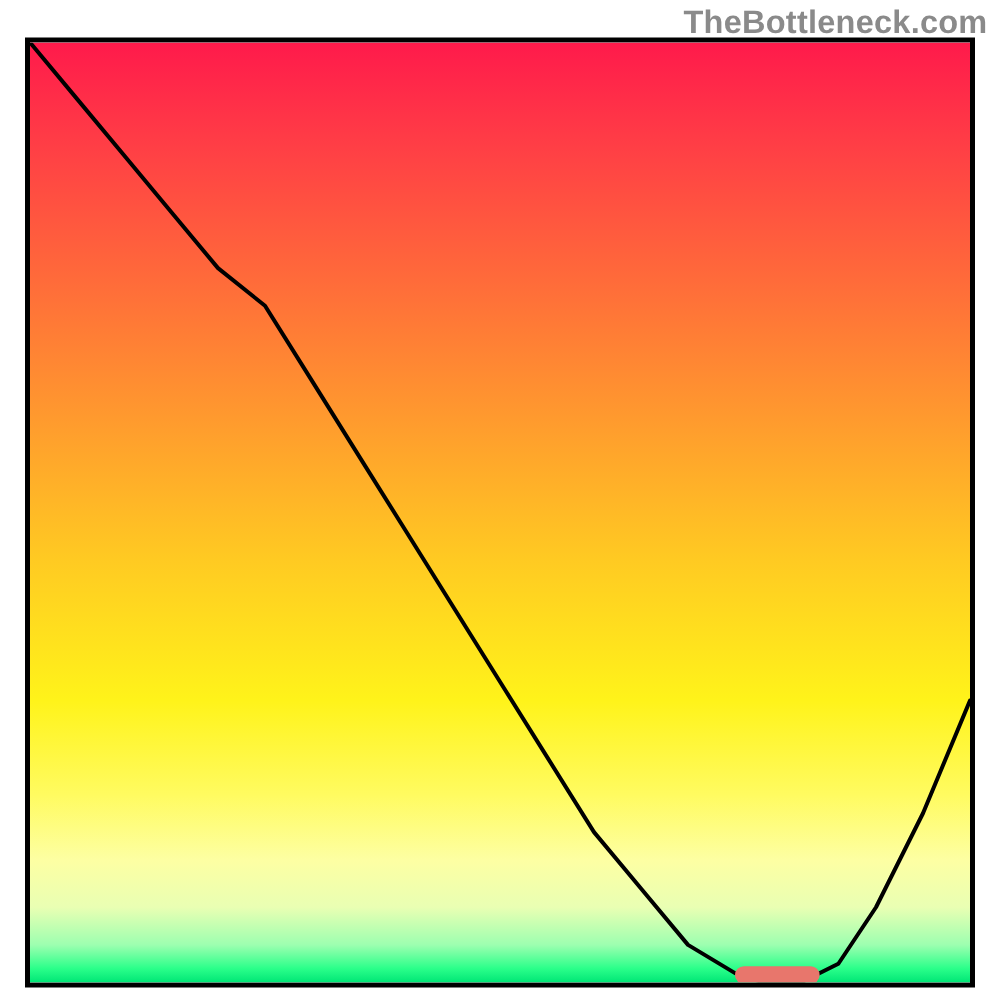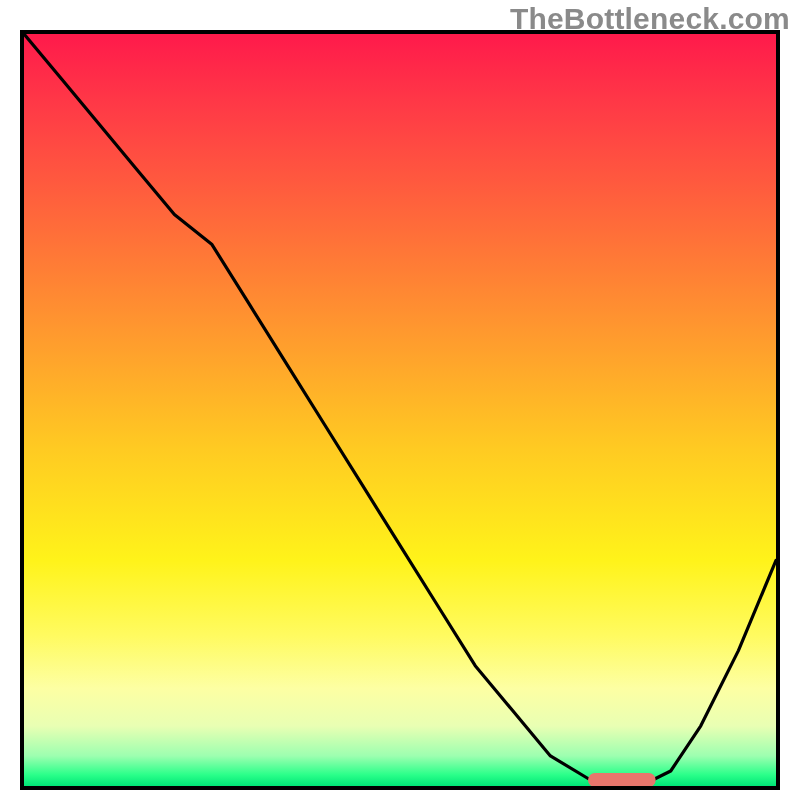--- a/index.html
+++ b/index.html
@@ -12,21 +12,21 @@
   }
   .container {
     position: relative;
     width: 800px;
     height: 800px;
   }
   .watermark {
     position: absolute;
     top: 2px;
     right: 10px;
-    font-size: 30px;
+    font-size: 26px;
     font-weight: 600;
     color: #8a8a8a;
     letter-spacing: 0.2px;
     pointer-events: none;
   }
   .plot-frame {
     position: absolute;
     left: 20px;
     top: 30px;
     width: 760px;

